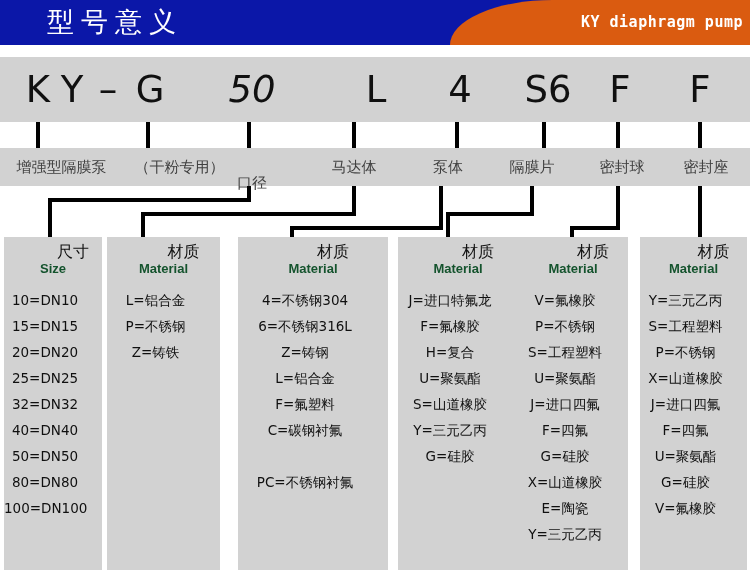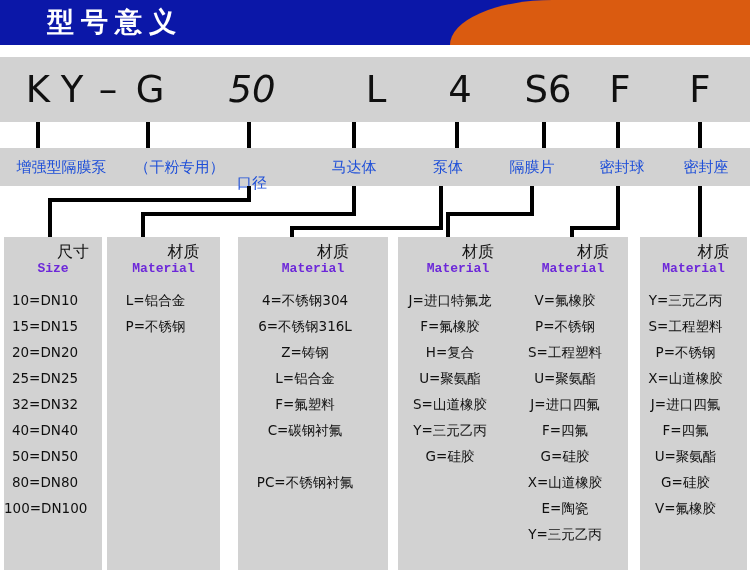--- a/index.html
+++ b/index.html
@@ -16,21 +16,21 @@
     background:#0b17a8;overflow:hidden;
   }
   .header-curve2{
     position:absolute;right:0;top:0px;
     width:300px;height:45px;
     background:#da5b10;
     border-top-left-radius:160px 70px;
   }
   .header-title{
     position:absolute;left:47px;top:4px;
-    font-size:27px;color:#ffffff;font-weight:bold;
+    font-size:27px;color:#ffffff;font-weight:normal;
     letter-spacing:7px;
     font-family:"DejaVu Sans","Liberation Sans",sans-serif;
   }
   .header-sub{
     position:absolute;right:7px;top:13px;
     font-size:15px;color:#ffffff;font-weight:bold;
     letter-spacing:0.5px;
     font-family:"DejaVu Sans Mono","Liberation Mono",monospace;
   }
   
@@ -45,55 +45,56 @@
     font-family:"DejaVu Sans","Liberation Sans",sans-serif;
   }
   
   .label-row{
     position:absolute;left:0;top:148px;width:750px;height:38px;
     background:#d2d2d2;
   }
   .label-cell{
     position:absolute;top:0;height:38px;
     display:flex;align-items:center;justify-content:center;
-    font-size:15px;color:#1d4ed8;
+    font-size:15px;color:#404040;
     white-space:nowrap;
   }
   
   .conn-svg{position:absolute;left:0;top:0;width:750px;height:576px;pointer-events:none;}
   
   .detail{
     position:absolute;top:237px;height:333px;
     background:#d2d2d2;
   }
   .detail-head{
     padding-top:5px;text-align:center;
   }
   .detail-head .cn{
     display:block;font-size:16px;color:#101010;line-height:19px;margin-left:40px;
   }
   .detail-head .en{
-    display:block;font-size:13px;color:#6d28d9;line-height:16px;
-    font-family:Liberation Mono, monospace;
+    display:block;font-size:13px;color:#14532d;line-height:16px;
+    font-family:Liberation Sans, sans-serif;
     font-weight:bold;
   }
   .detail-list{
     margin:0;padding:10px 16px 0 0;list-style:none;text-align:center;
   }
   .detail-list li{
     font-size:13.5px;color:#101010;line-height:26px;white-space:nowrap;
   }
   .detail-list li.spacer{height:26px;}
 </style>
 </head>
 <body>
 
 <div class="header">
   <div class="header-curve2"></div>
   <div class="header-title">型号意义</div>
+  <div class="header-sub">KY diaphragm pump</div>
 </div>
 
 <div class="code-row" id="code-row">
     <div class="code-cell" style="left: 18px; width: 40px;">K</div>
     <div class="code-cell" style="left: 52px; width: 40px;">Y</div>
     <div class="code-cell" style="left: 88px; width: 40px;">–</div>
     <div class="code-cell" style="left: 128px; width: 44px;">G</div>
     <div class="code-cell" style="left: 222px; width: 60px; font-style: italic;">50</div>
     <div class="code-cell" style="left: 356px; width: 40px;">L</div>
     <div class="code-cell" style="left: 440px; width: 40px;">4</div>
@@ -158,20 +159,21 @@
       </ul>
     </div>
     <div class="detail" style="left: 107px; width: 113px;">
       <div class="detail-head">
         <span class="cn">材质</span>
         <span class="en">Material</span>
       </div>
       <ul class="detail-list">
         <li>L=铝合金</li>
         <li>P=不锈钢</li>
+        <li>Z=铸铁</li>
       </ul>
     </div>
     <div class="detail" style="left: 238px; width: 150px;">
       <div class="detail-head">
         <span class="cn">材质</span>
         <span class="en">Material</span>
       </div>
       <ul class="detail-list">
         <li>4=不锈钢304</li>
         <li>6=不锈钢316L</li>

